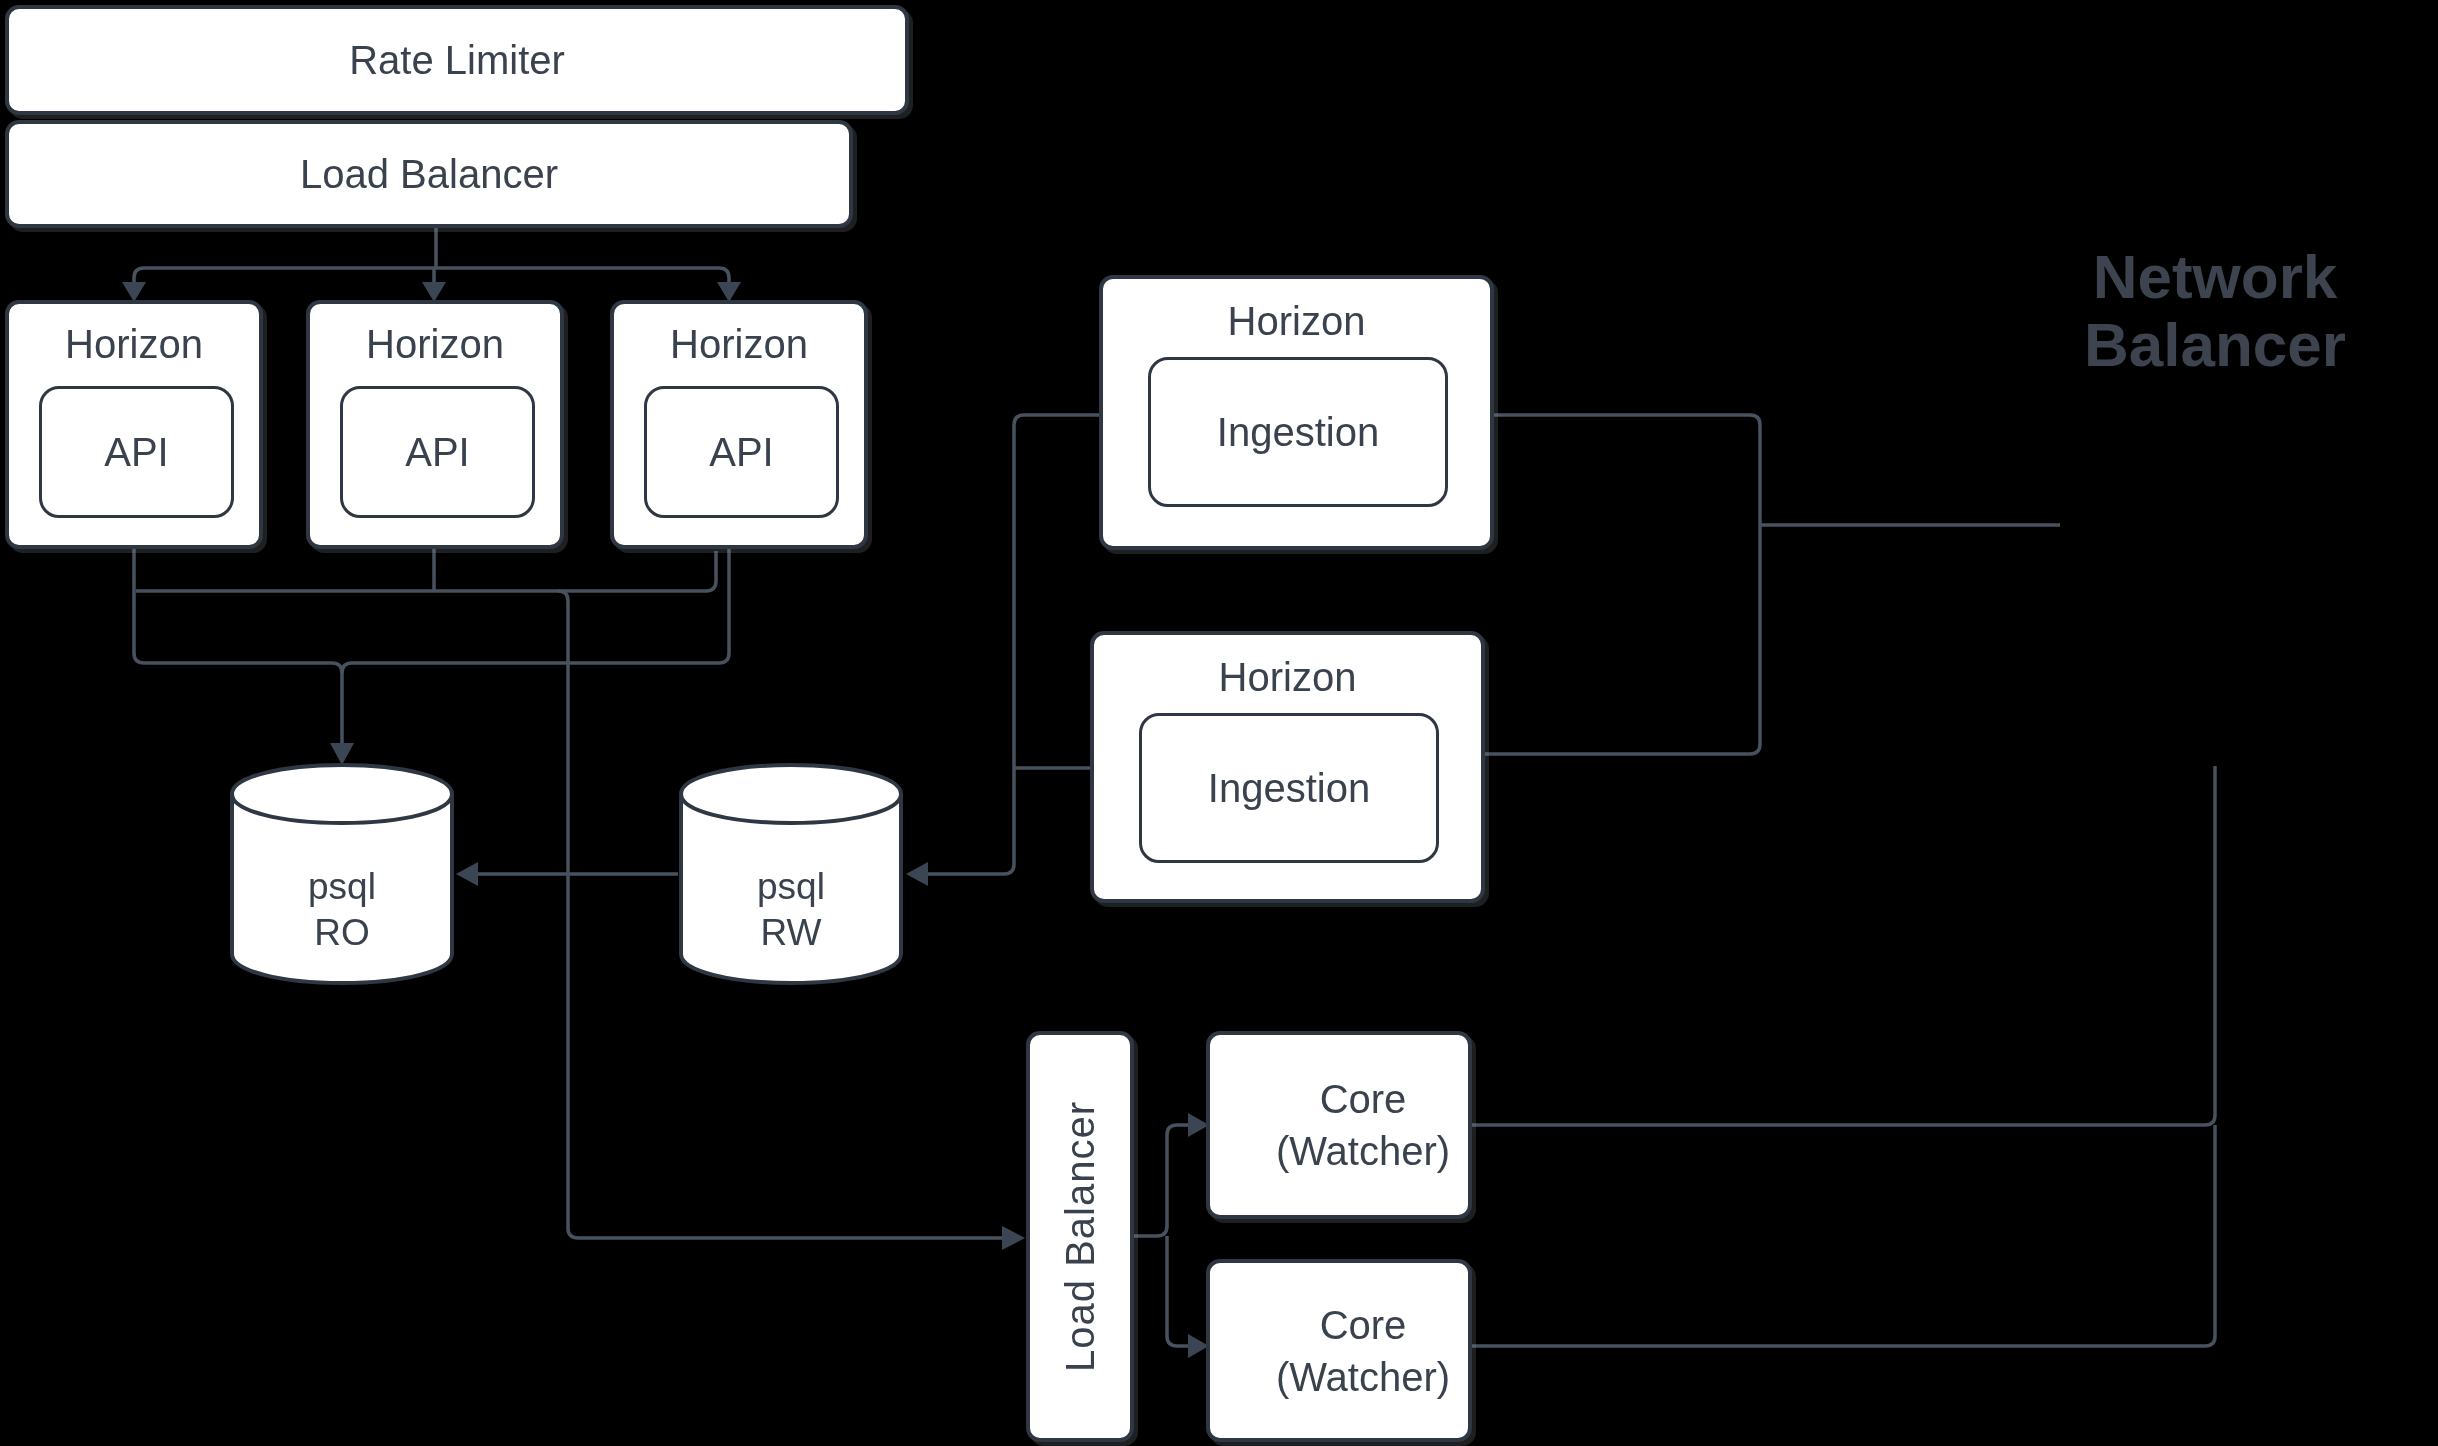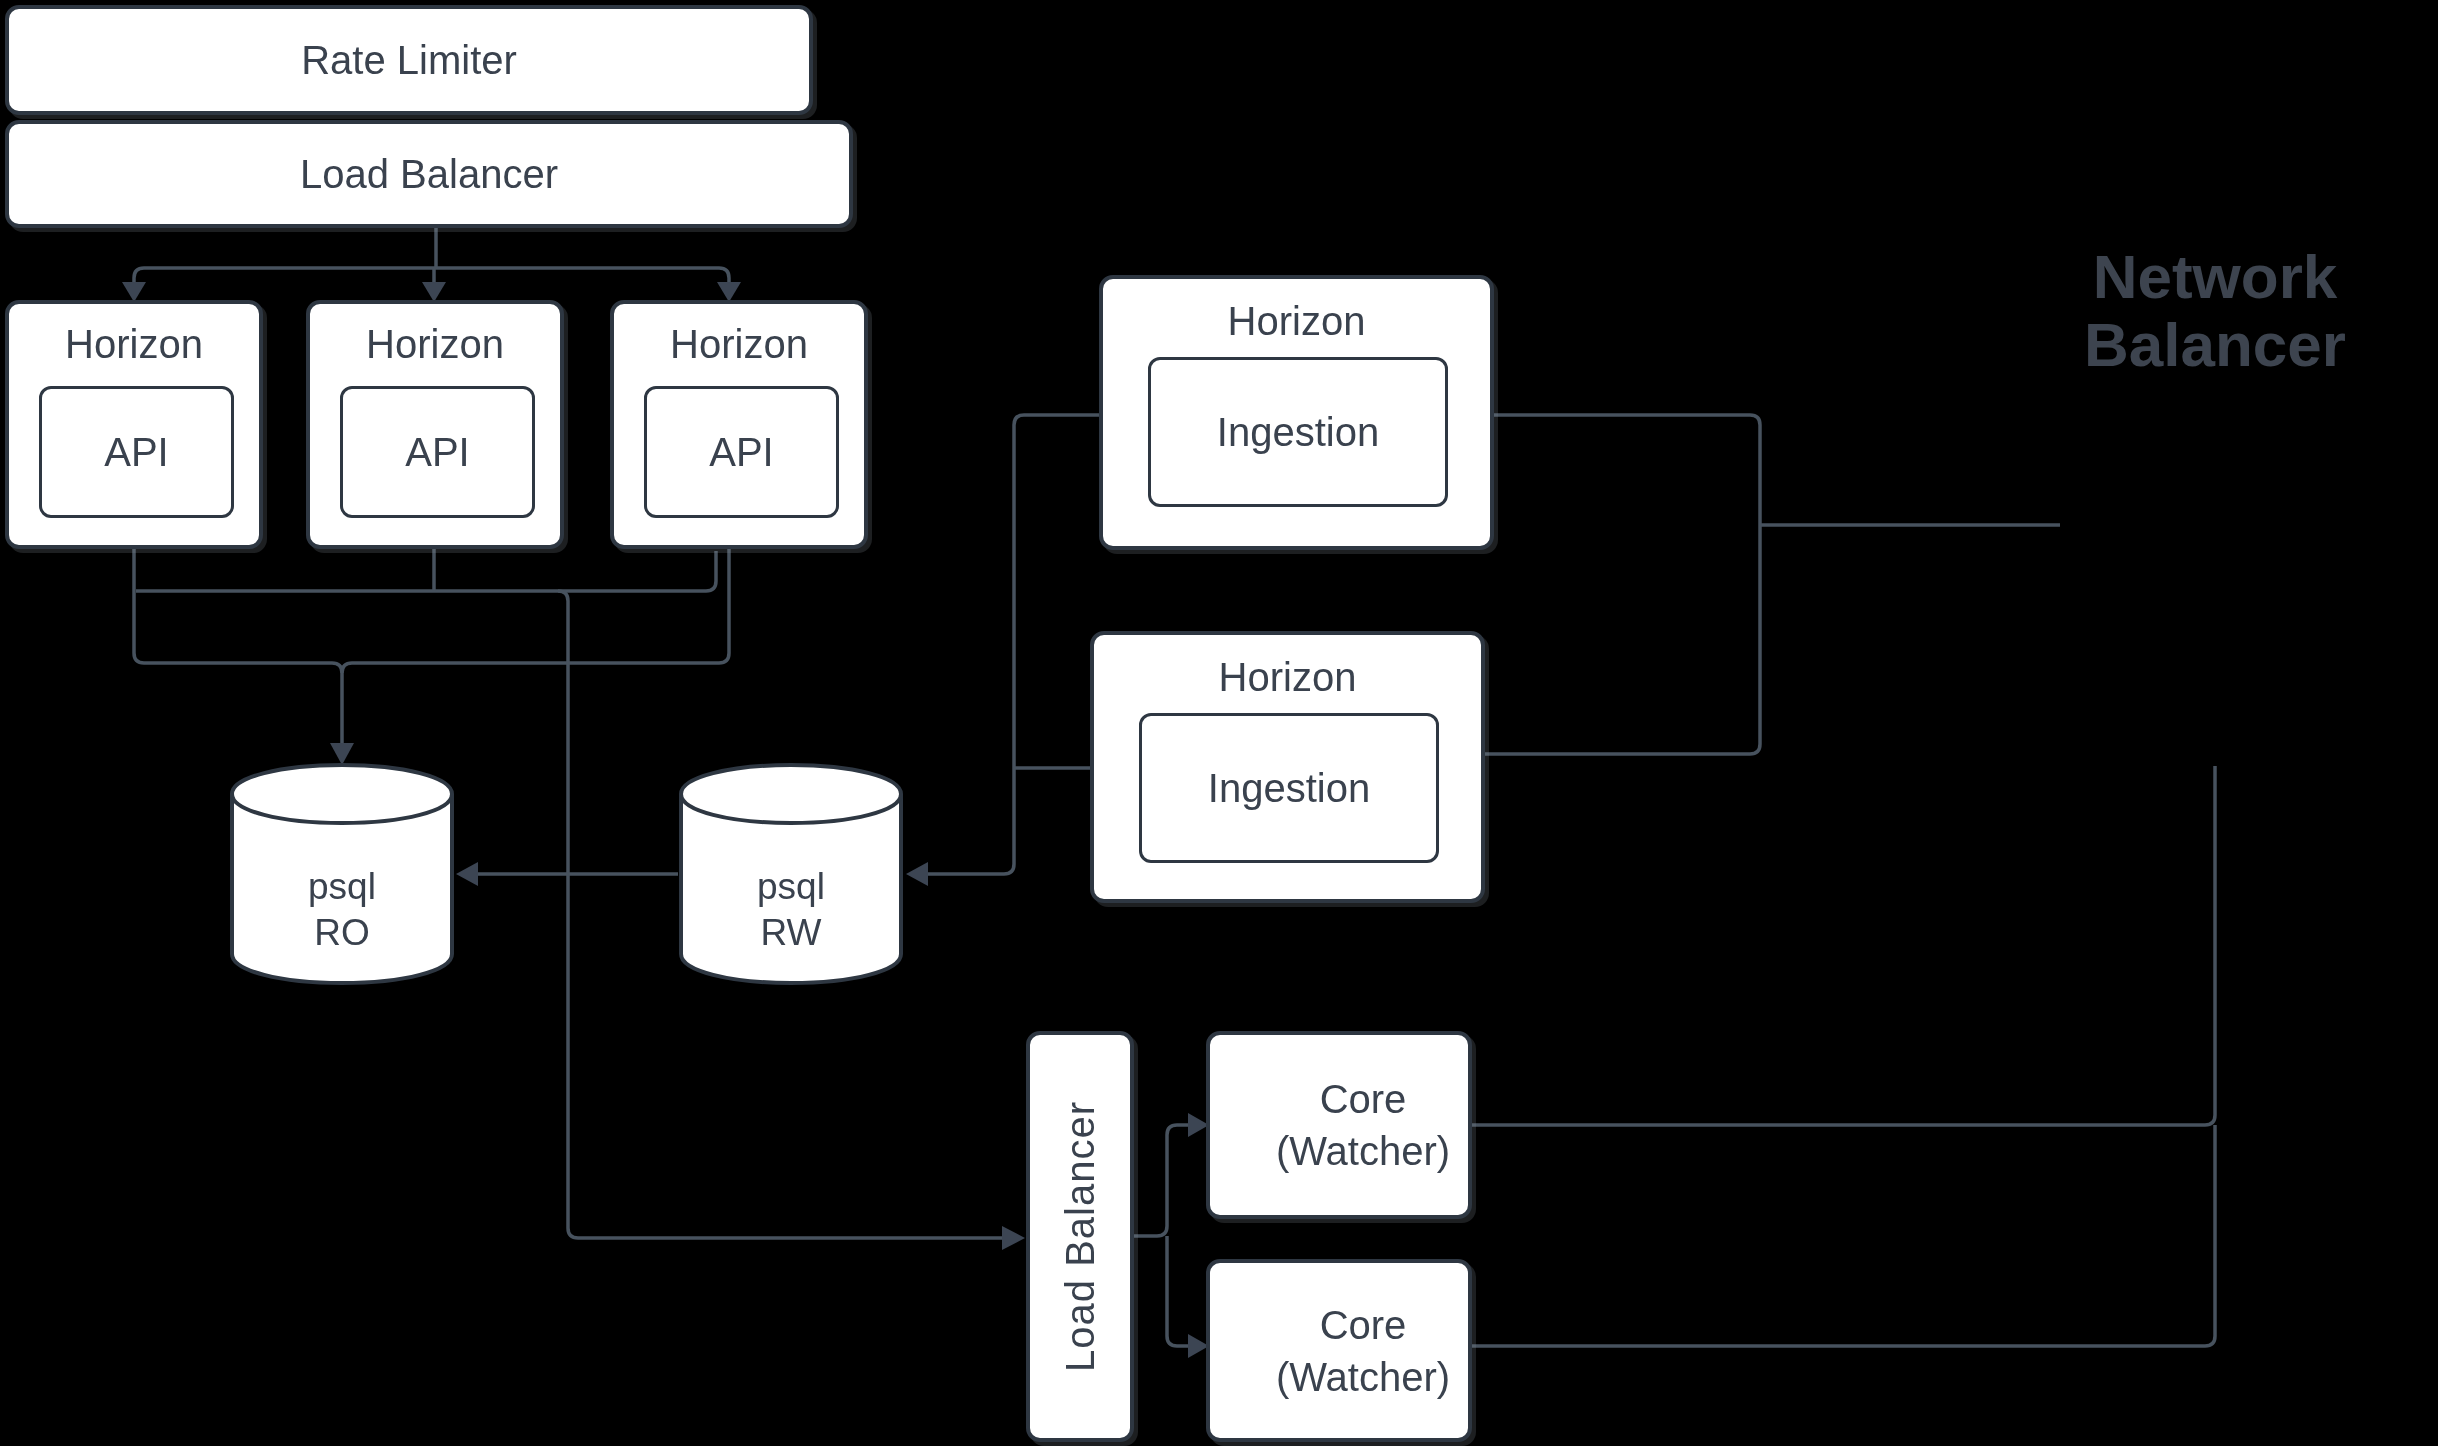--- a/index.html
+++ b/index.html
@@ -25,21 +25,21 @@
   }
   .centerlabel{
     display:flex;align-items:center;justify-content:center;
     height:100%;width:100%;
     font-size:40px;color:#3a424e;text-align:center;
   }
   .inner{
     position:absolute;
     background:#ffffff;
     border:3px solid #2e3742;
-    border-radius:12px;
+    border-radius:20px;
     box-sizing:border-box;
   }
   .two-line{
     display:flex;flex-direction:column;align-items:center;justify-content:center;
     height:100%;width:100%;
     font-size:40px;line-height:1.3;color:#3a424e;text-align:center;padding-left:24px;
   }
   .cyl{position:absolute;}
   .cyl .cyl-label{
     position:absolute;left:0;top:36px;width:100%;height:100%;
@@ -120,21 +120,21 @@
       <polygon points="717,282 741,282 729,302"></polygon>
       <polygon points="330,743 354,743 342,765"></polygon>
       <polygon points="1002,1226 1002,1250 1025,1238"></polygon>
       <polygon points="478,862 478,886 456,874"></polygon>
       <polygon points="928,862 928,886 906,874"></polygon>
       <polygon points="1188,1113 1188,1137 1209,1125"></polygon>
       <polygon points="1188,1334 1188,1358 1209,1346"></polygon>
     </g>
   </svg>
 
-  <div class="node" style="left:5px;top:5px;width:808px;height:110px;">
+  <div class="node" style="left:5px;top:5px;width:904px;height:110px;">
     <div class="centerlabel">Rate Limiter</div>
   </div>
 
   <div class="node" style="left:5px;top:120px;width:848px;height:108px;">
     <div class="centerlabel">Load Balancer</div>
   </div>
 
   <div class="node" style="left:5px;top:300px;width:258px;height:249px;">
     <span class="title" style="margin-top:18px;">Horizon</span>
     <div class="inner" style="left:30px;top:82px;width:195px;height:132px;">

